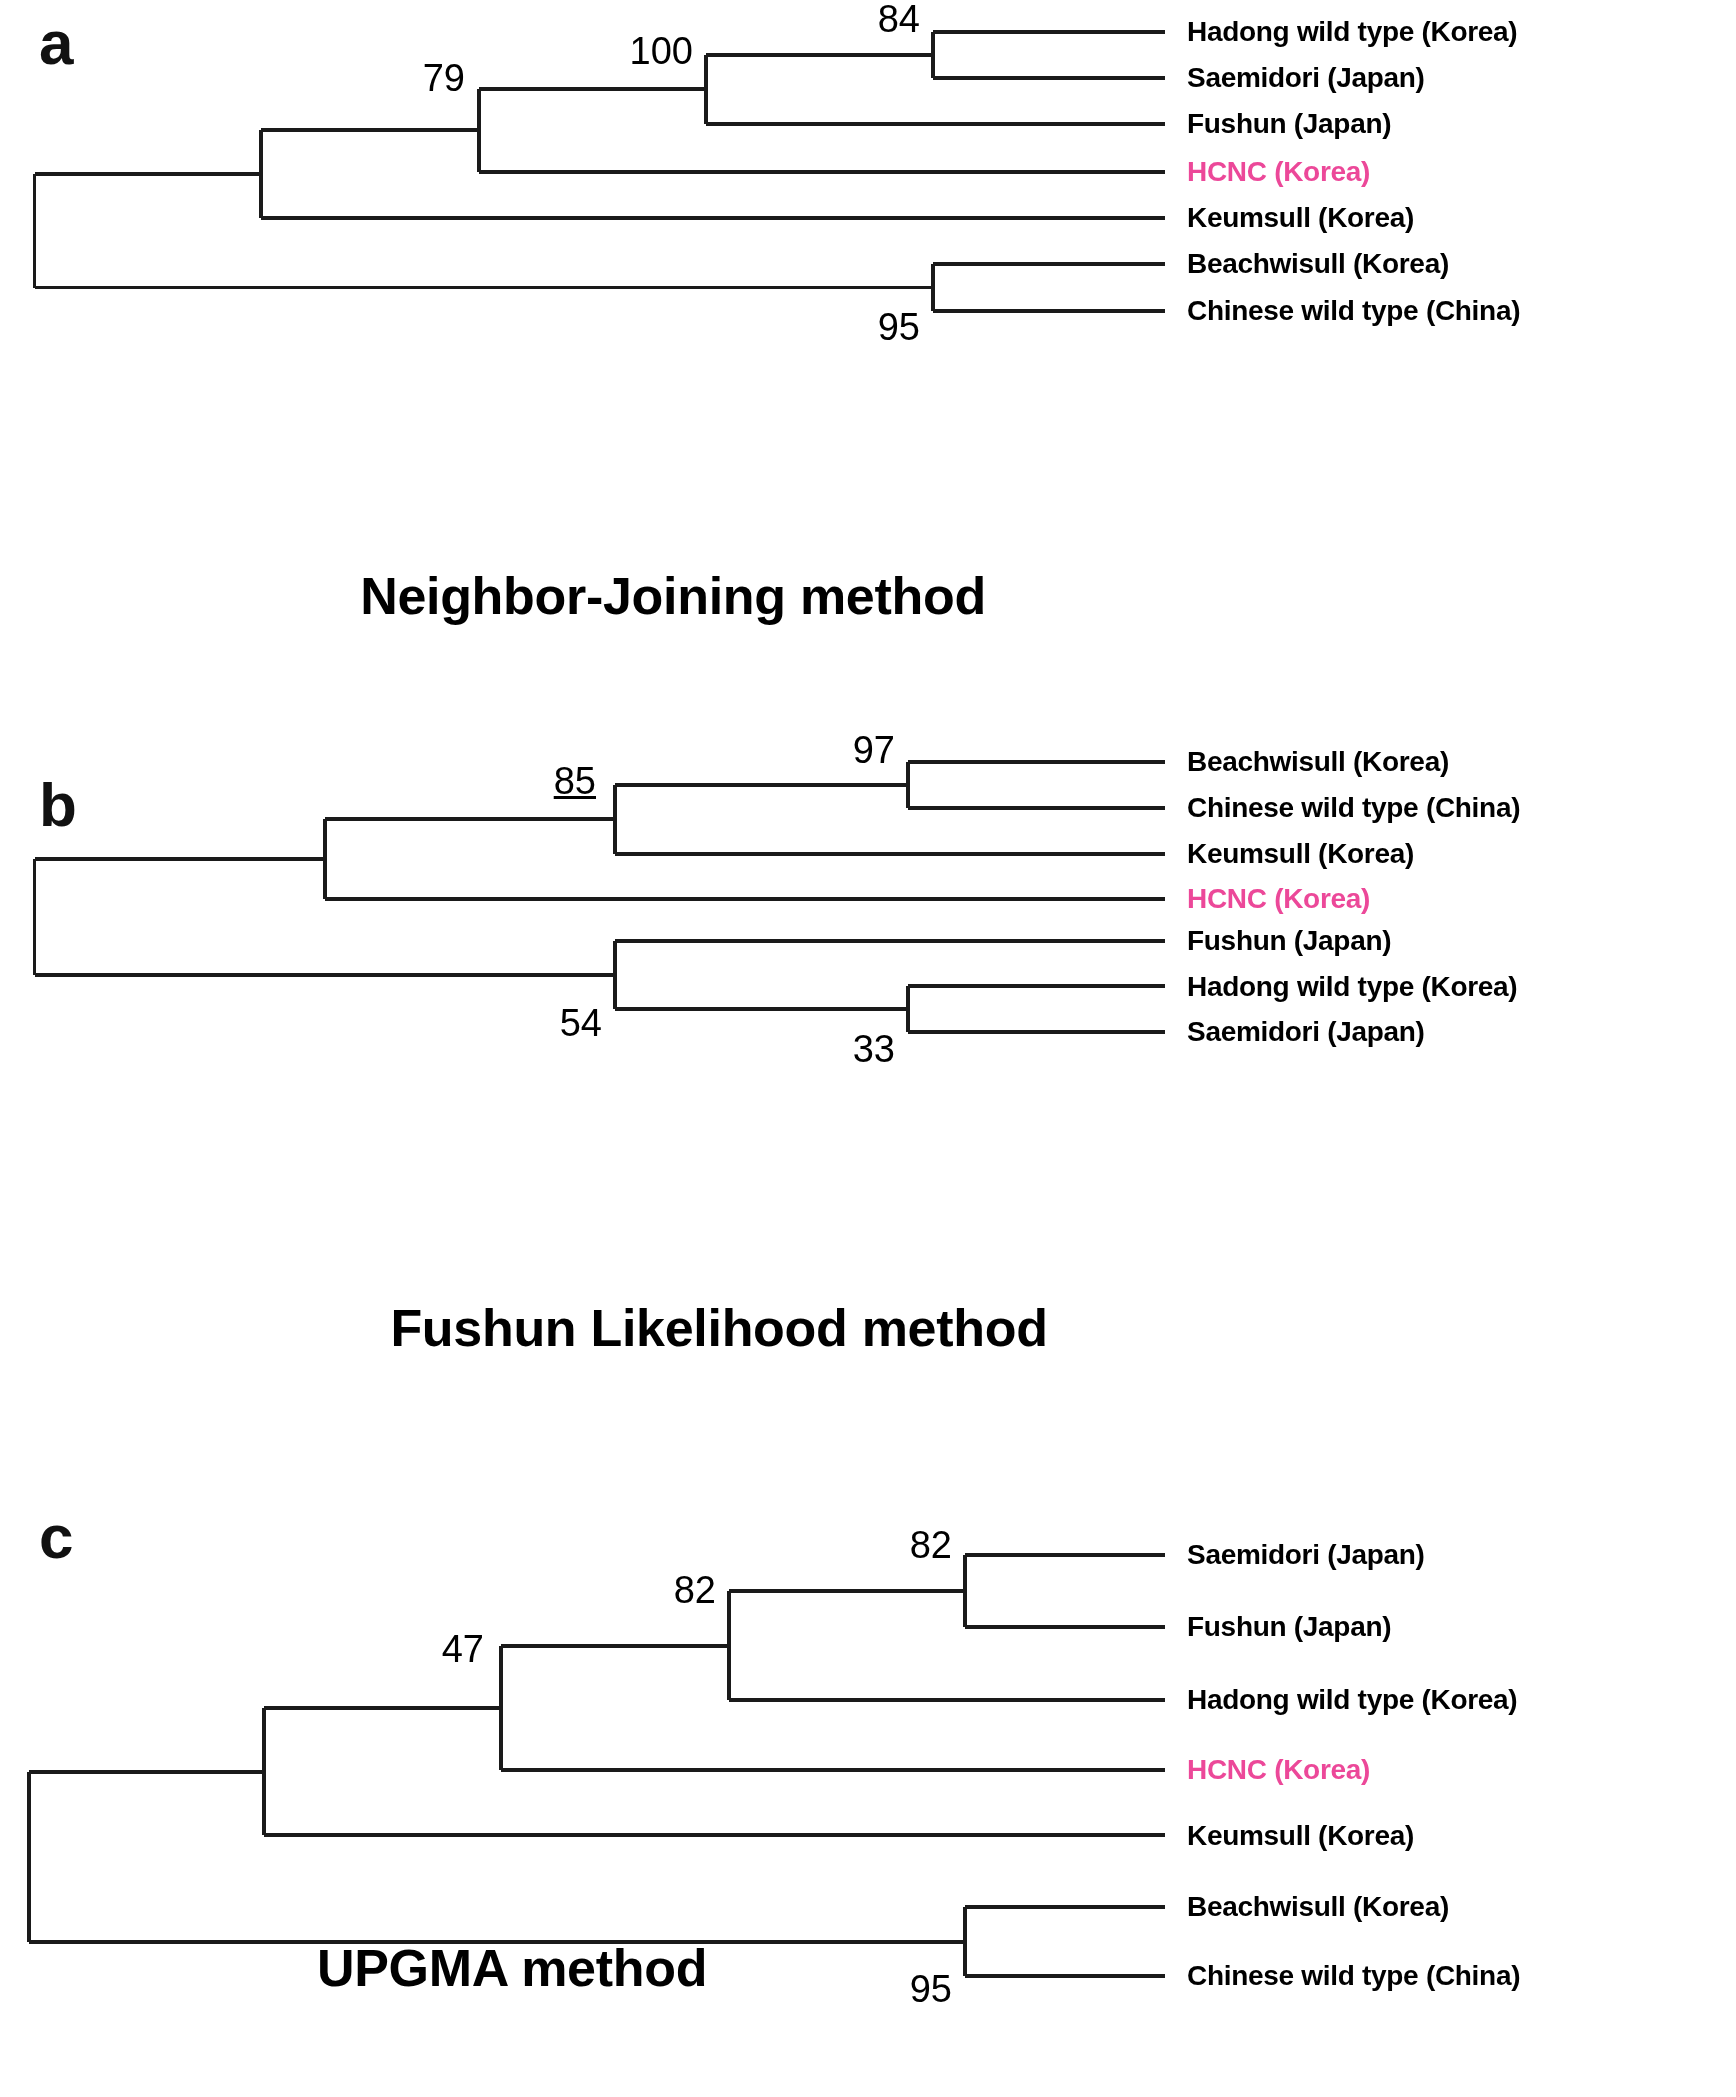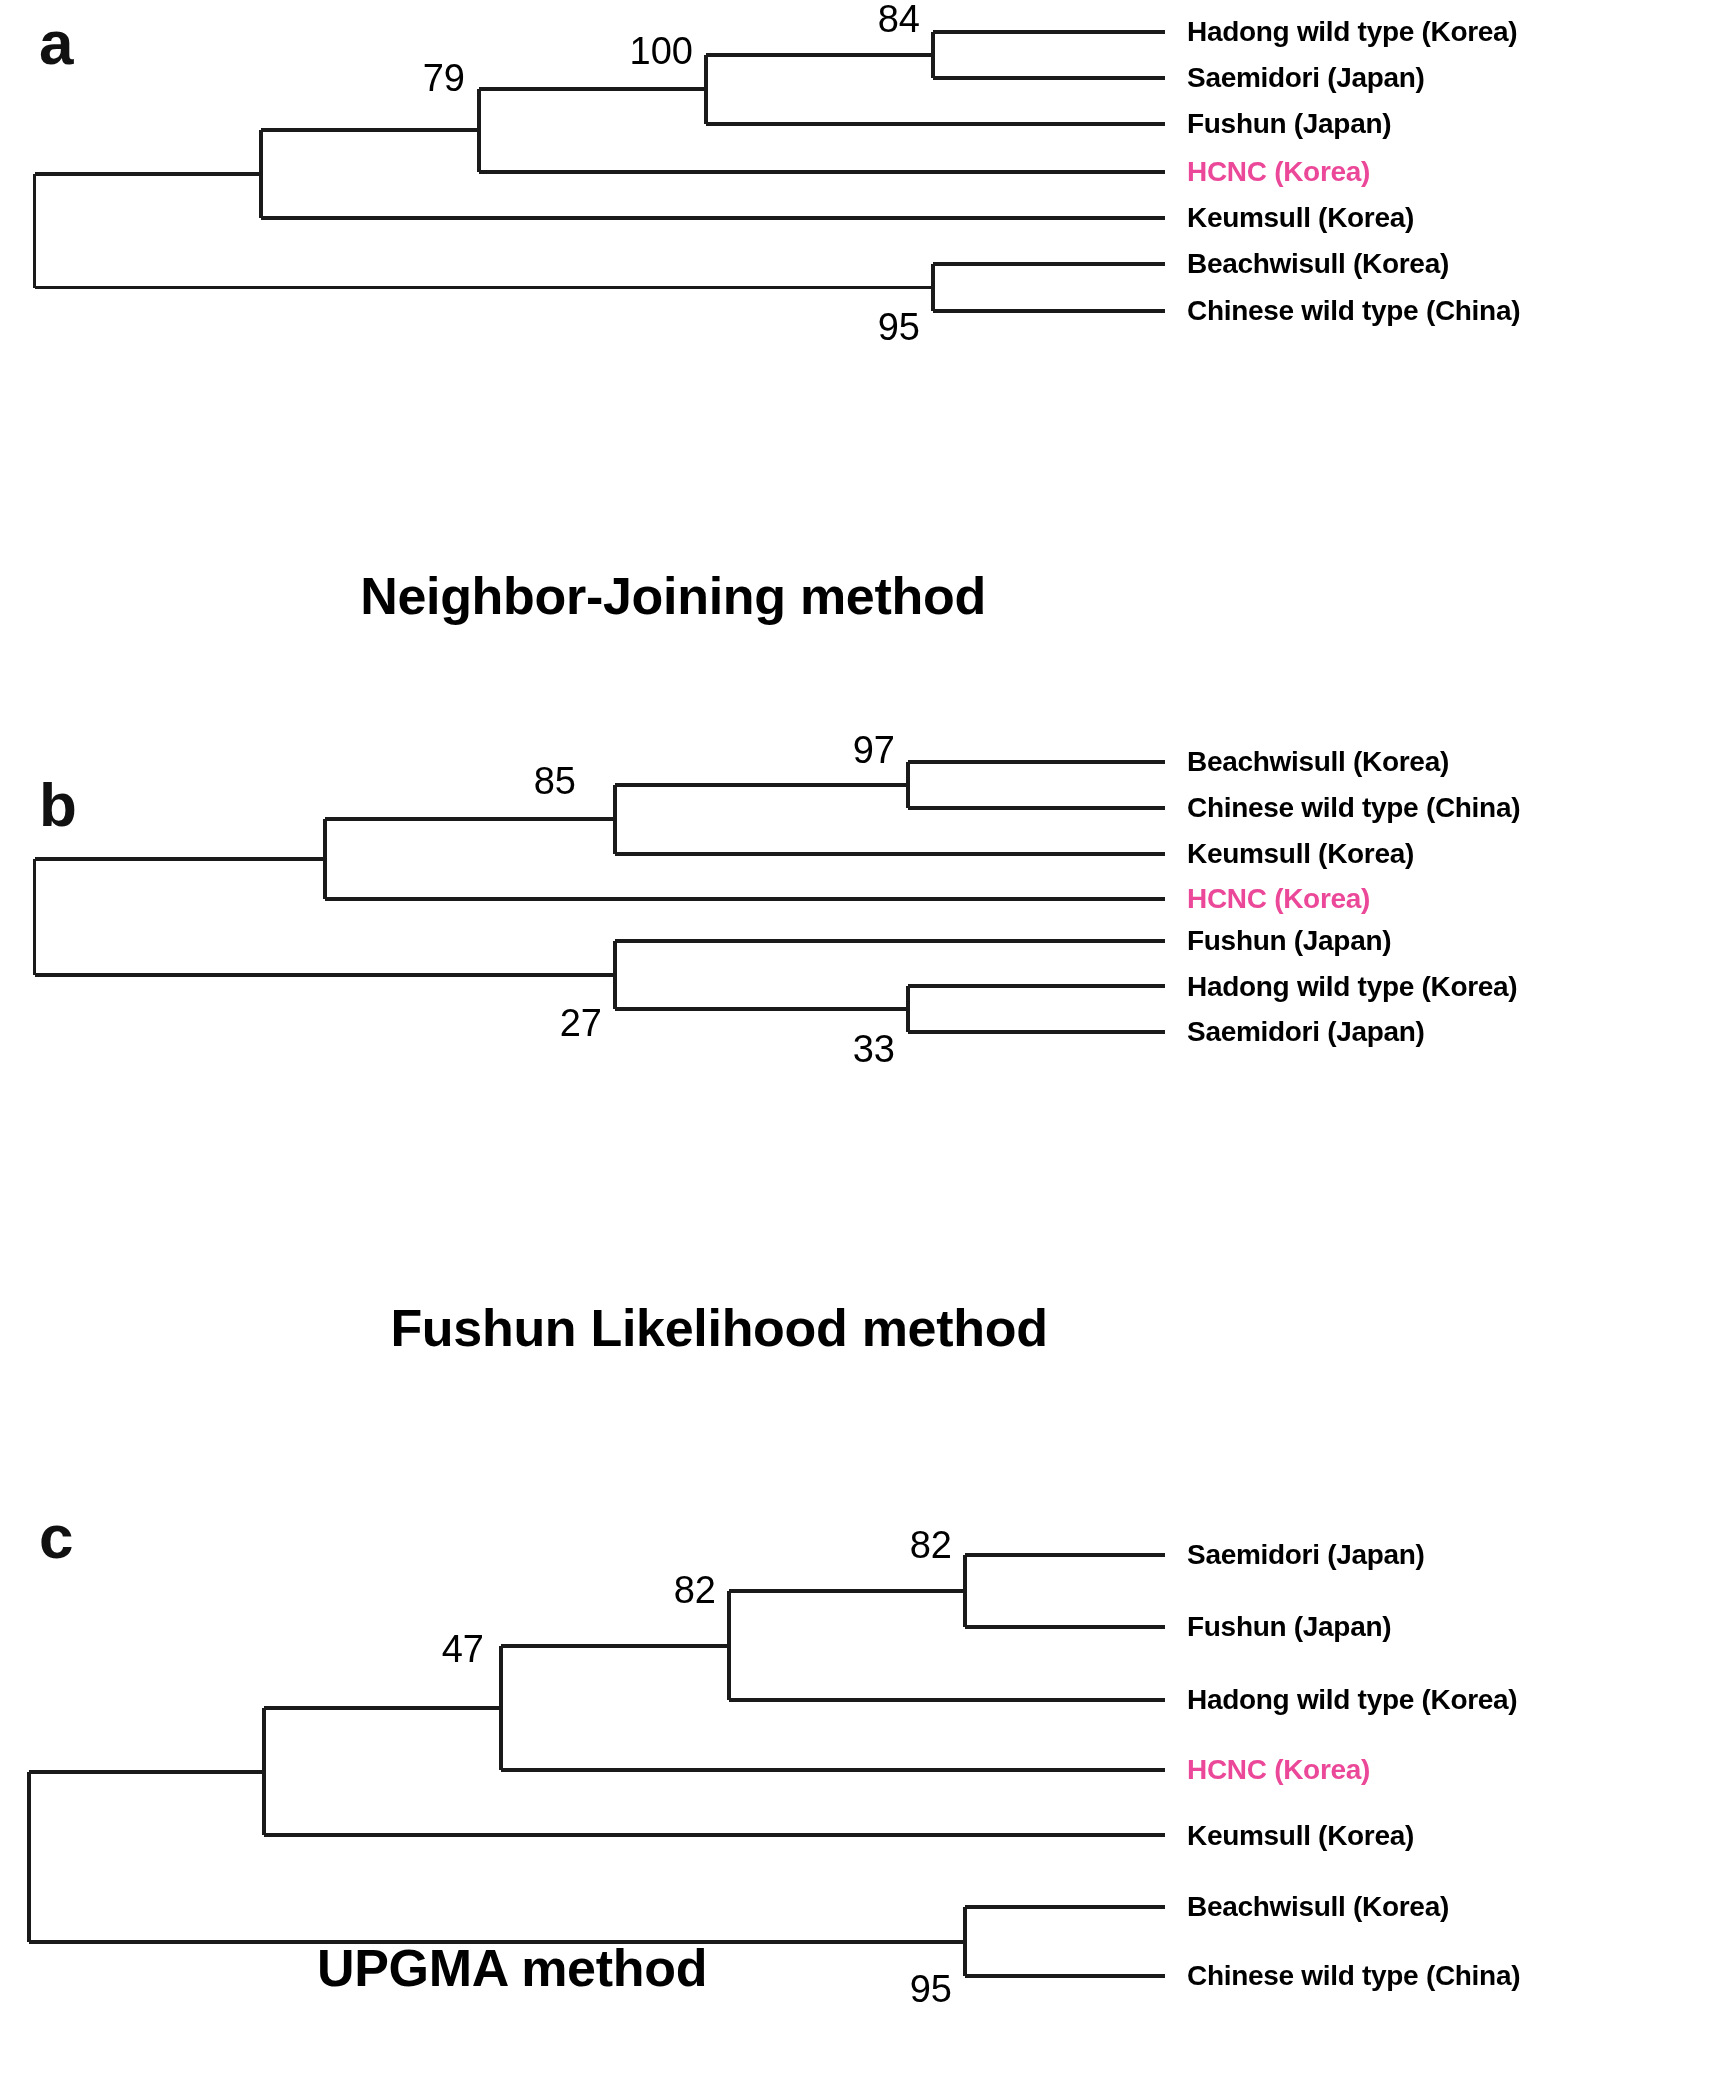--- a/index.html
+++ b/index.html
@@ -140,22 +140,22 @@
           <line x1="53" y1="1326" x2="53" y2="1505" stroke="#1a1a1a" stroke-width="6" shape-rendering="crispEdges"></line>
         </svg>
         <div class="tip-label" style="left: 1187px; top: 762px;">Beachwisull (Korea)</div>
         <div class="tip-label" style="left: 1187px; top: 808px;">Chinese wild type (China)</div>
         <div class="tip-label" style="left: 1187px; top: 854px;">Keumsull (Korea)</div>
         <div class="tip-label highlight" style="left: 1187px; top: 899px;">HCNC (Korea)</div>
         <div class="tip-label" style="left: 1187px; top: 941px;">Fushun (Japan)</div>
         <div class="tip-label" style="left: 1187px; top: 987px;">Hadong wild type (Korea)</div>
         <div class="tip-label" style="left: 1187px; top: 1032px;">Saemidori (Japan)</div>
         <div class="boot-label" style="left: 895px; top: 750px;">97</div>
-        <div class="boot-label" style="left: 576px; top: 781px;">85</div>
-        <div class="boot-label" style="left: 602px; top: 1023px;">27</div>
+        <div class="boot-label" style="left: 596px; top: 781px; text-decoration: underline;">85</div>
+        <div class="boot-label" style="left: 602px; top: 1023px;">54</div>
         <div class="boot-label" style="left: 895px; top: 1049px;">33</div>
         <div class="method-title" style="left: 719px; top: 1302px;">Fushun Likelihood method</div>
       </div>
       <div class="panel" style="top: 0px; height: 2097px;">
         <div class="panel-letter" style="left: 39px; top: 1506px;">c</div>
         <svg class="tree-svg" width="1736" height="2097" viewBox="0 0 2680 3238">
           <line x1="1490" y1="2401" x2="1798" y2="2401" stroke="#1a1a1a" stroke-width="6" shape-rendering="crispEdges"></line>
           <line x1="1490" y1="2512" x2="1798" y2="2512" stroke="#1a1a1a" stroke-width="6" shape-rendering="crispEdges"></line>
           <line x1="1126" y1="2625" x2="1798" y2="2625" stroke="#1a1a1a" stroke-width="6" shape-rendering="crispEdges"></line>
           <line x1="773" y1="2733" x2="1798" y2="2733" stroke="#1a1a1a" stroke-width="6" shape-rendering="crispEdges"></line>

